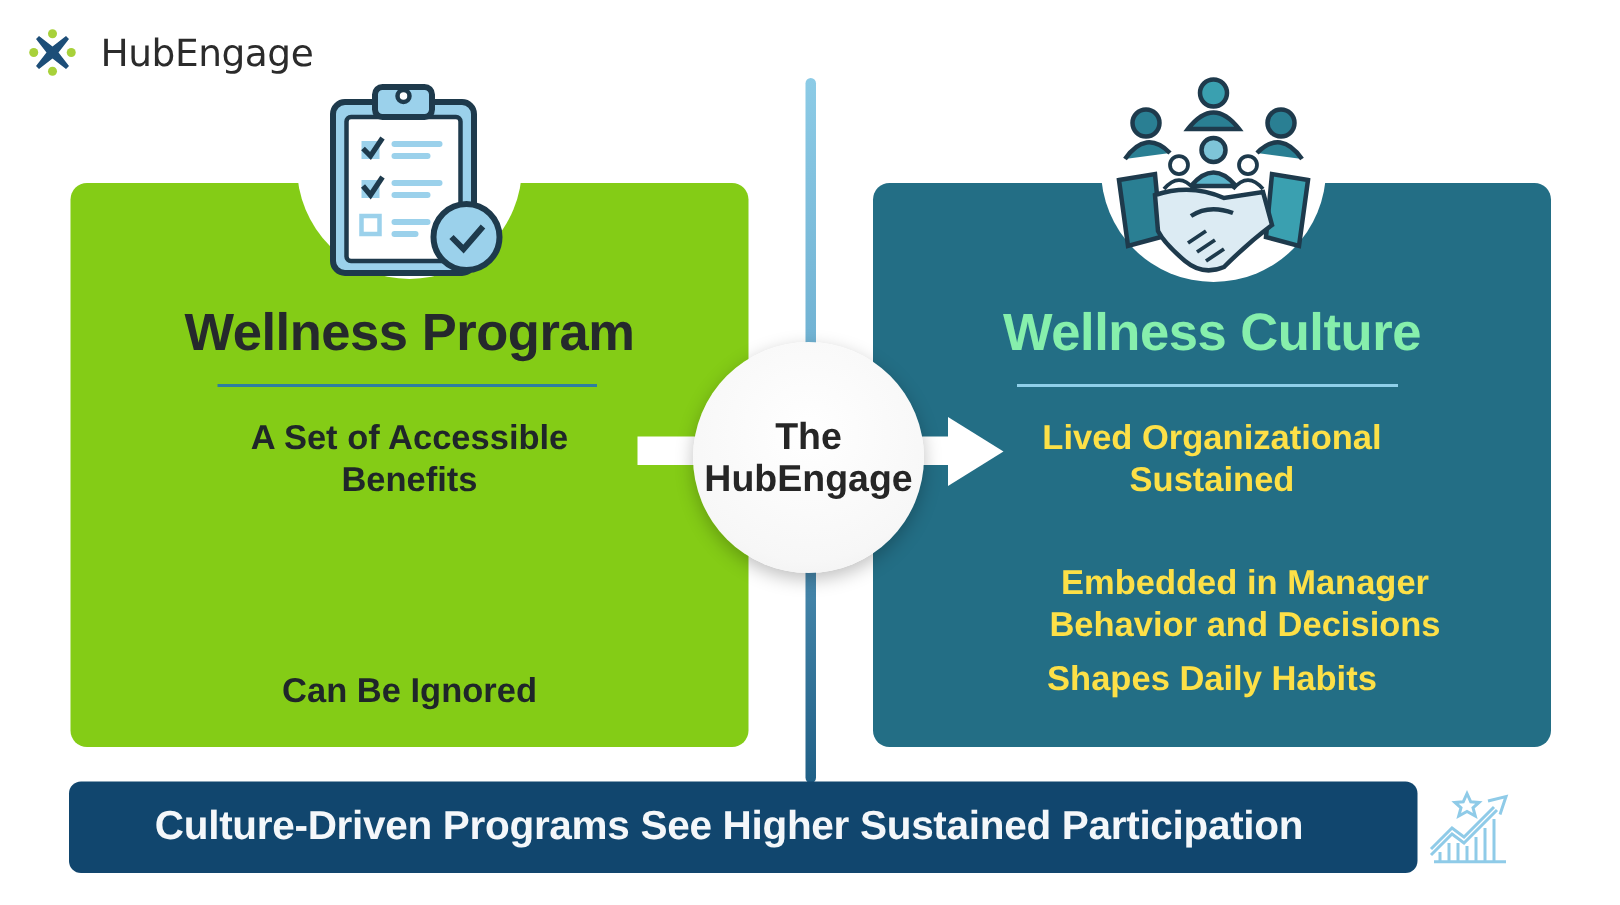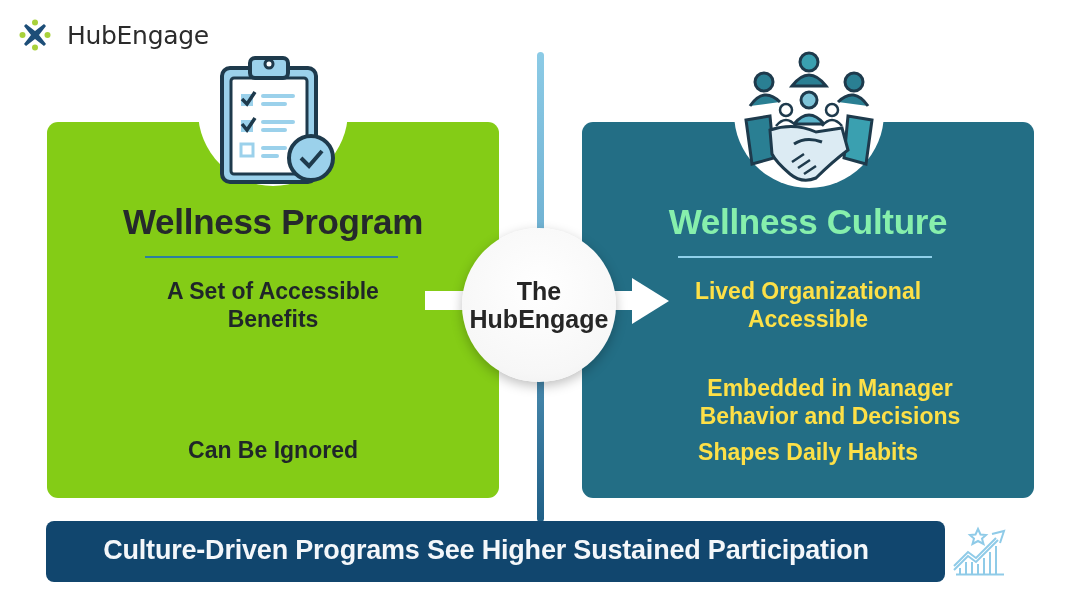--- a/index.html
+++ b/index.html
@@ -83,21 +83,21 @@
 
 <div class="divider"></div>
 
 <div class="panel panel-left">
   <div class="panel-title">Wellness Program</div>
   <div class="rule"></div>
   <div class="point" style="top:155px;">
     <div>A Set of Accessible</div>
     <div>Benefits</div>
   </div>
-  <div class="point" style="top:314px;">
+  <div class="point" style="top:324px;">
     <div>Can Be Ignored</div>
   </div>
 </div>
 <div class="icon-circle icon-circle-left"></div>
 <svg class="icon-svg" style="left:218px;top:52px;" width="120" height="135" viewBox="0 0 120 135">
   <rect x="4" y="16" width="94" height="114" rx="8" fill="#9bd1eb" stroke="#1e3a4c" stroke-width="4"></rect>
   <rect x="13" y="26" width="76" height="96" rx="3" fill="#ffffff" stroke="#1e3a4c" stroke-width="3"></rect>
   <rect x="32" y="6" width="38" height="20" rx="5" fill="#9bd1eb" stroke="#1e3a4c" stroke-width="4"></rect>
   <circle cx="51" cy="12" r="4" fill="#ffffff" stroke="#1e3a4c" stroke-width="3"></circle>
   <rect x="23" y="42" width="12" height="12" fill="#9bd1eb"></rect>
@@ -113,21 +113,21 @@
   <rect x="43" y="102" width="18" height="4" rx="2" fill="#9bd1eb"></rect>
   <circle cx="93" cy="106" r="22" fill="#9bd1eb" stroke="#1e3a4c" stroke-width="4"></circle>
   <path d="M83 106 L91 114 L104 99" fill="none" stroke="#1e3a4c" stroke-width="4"></path>
 </svg>
 
 <div class="panel panel-right">
   <div class="panel-title">Wellness Culture</div>
   <div class="rule"></div>
   <div class="point" style="top:155px;">
     <div>Lived Organizational</div>
-    <div>Accessible</div>
+    <div>Sustained</div>
   </div>
   <div class="point" style="top:252px;padding-left:44px;">
     <div>Embedded in Manager</div>
     <div>Behavior and Decisions</div>
   </div>
   <div class="point" style="top:316px;">
     <div>Shapes Daily Habits</div>
   </div>
 </div>
 <div class="icon-circle icon-circle-right"></div>

